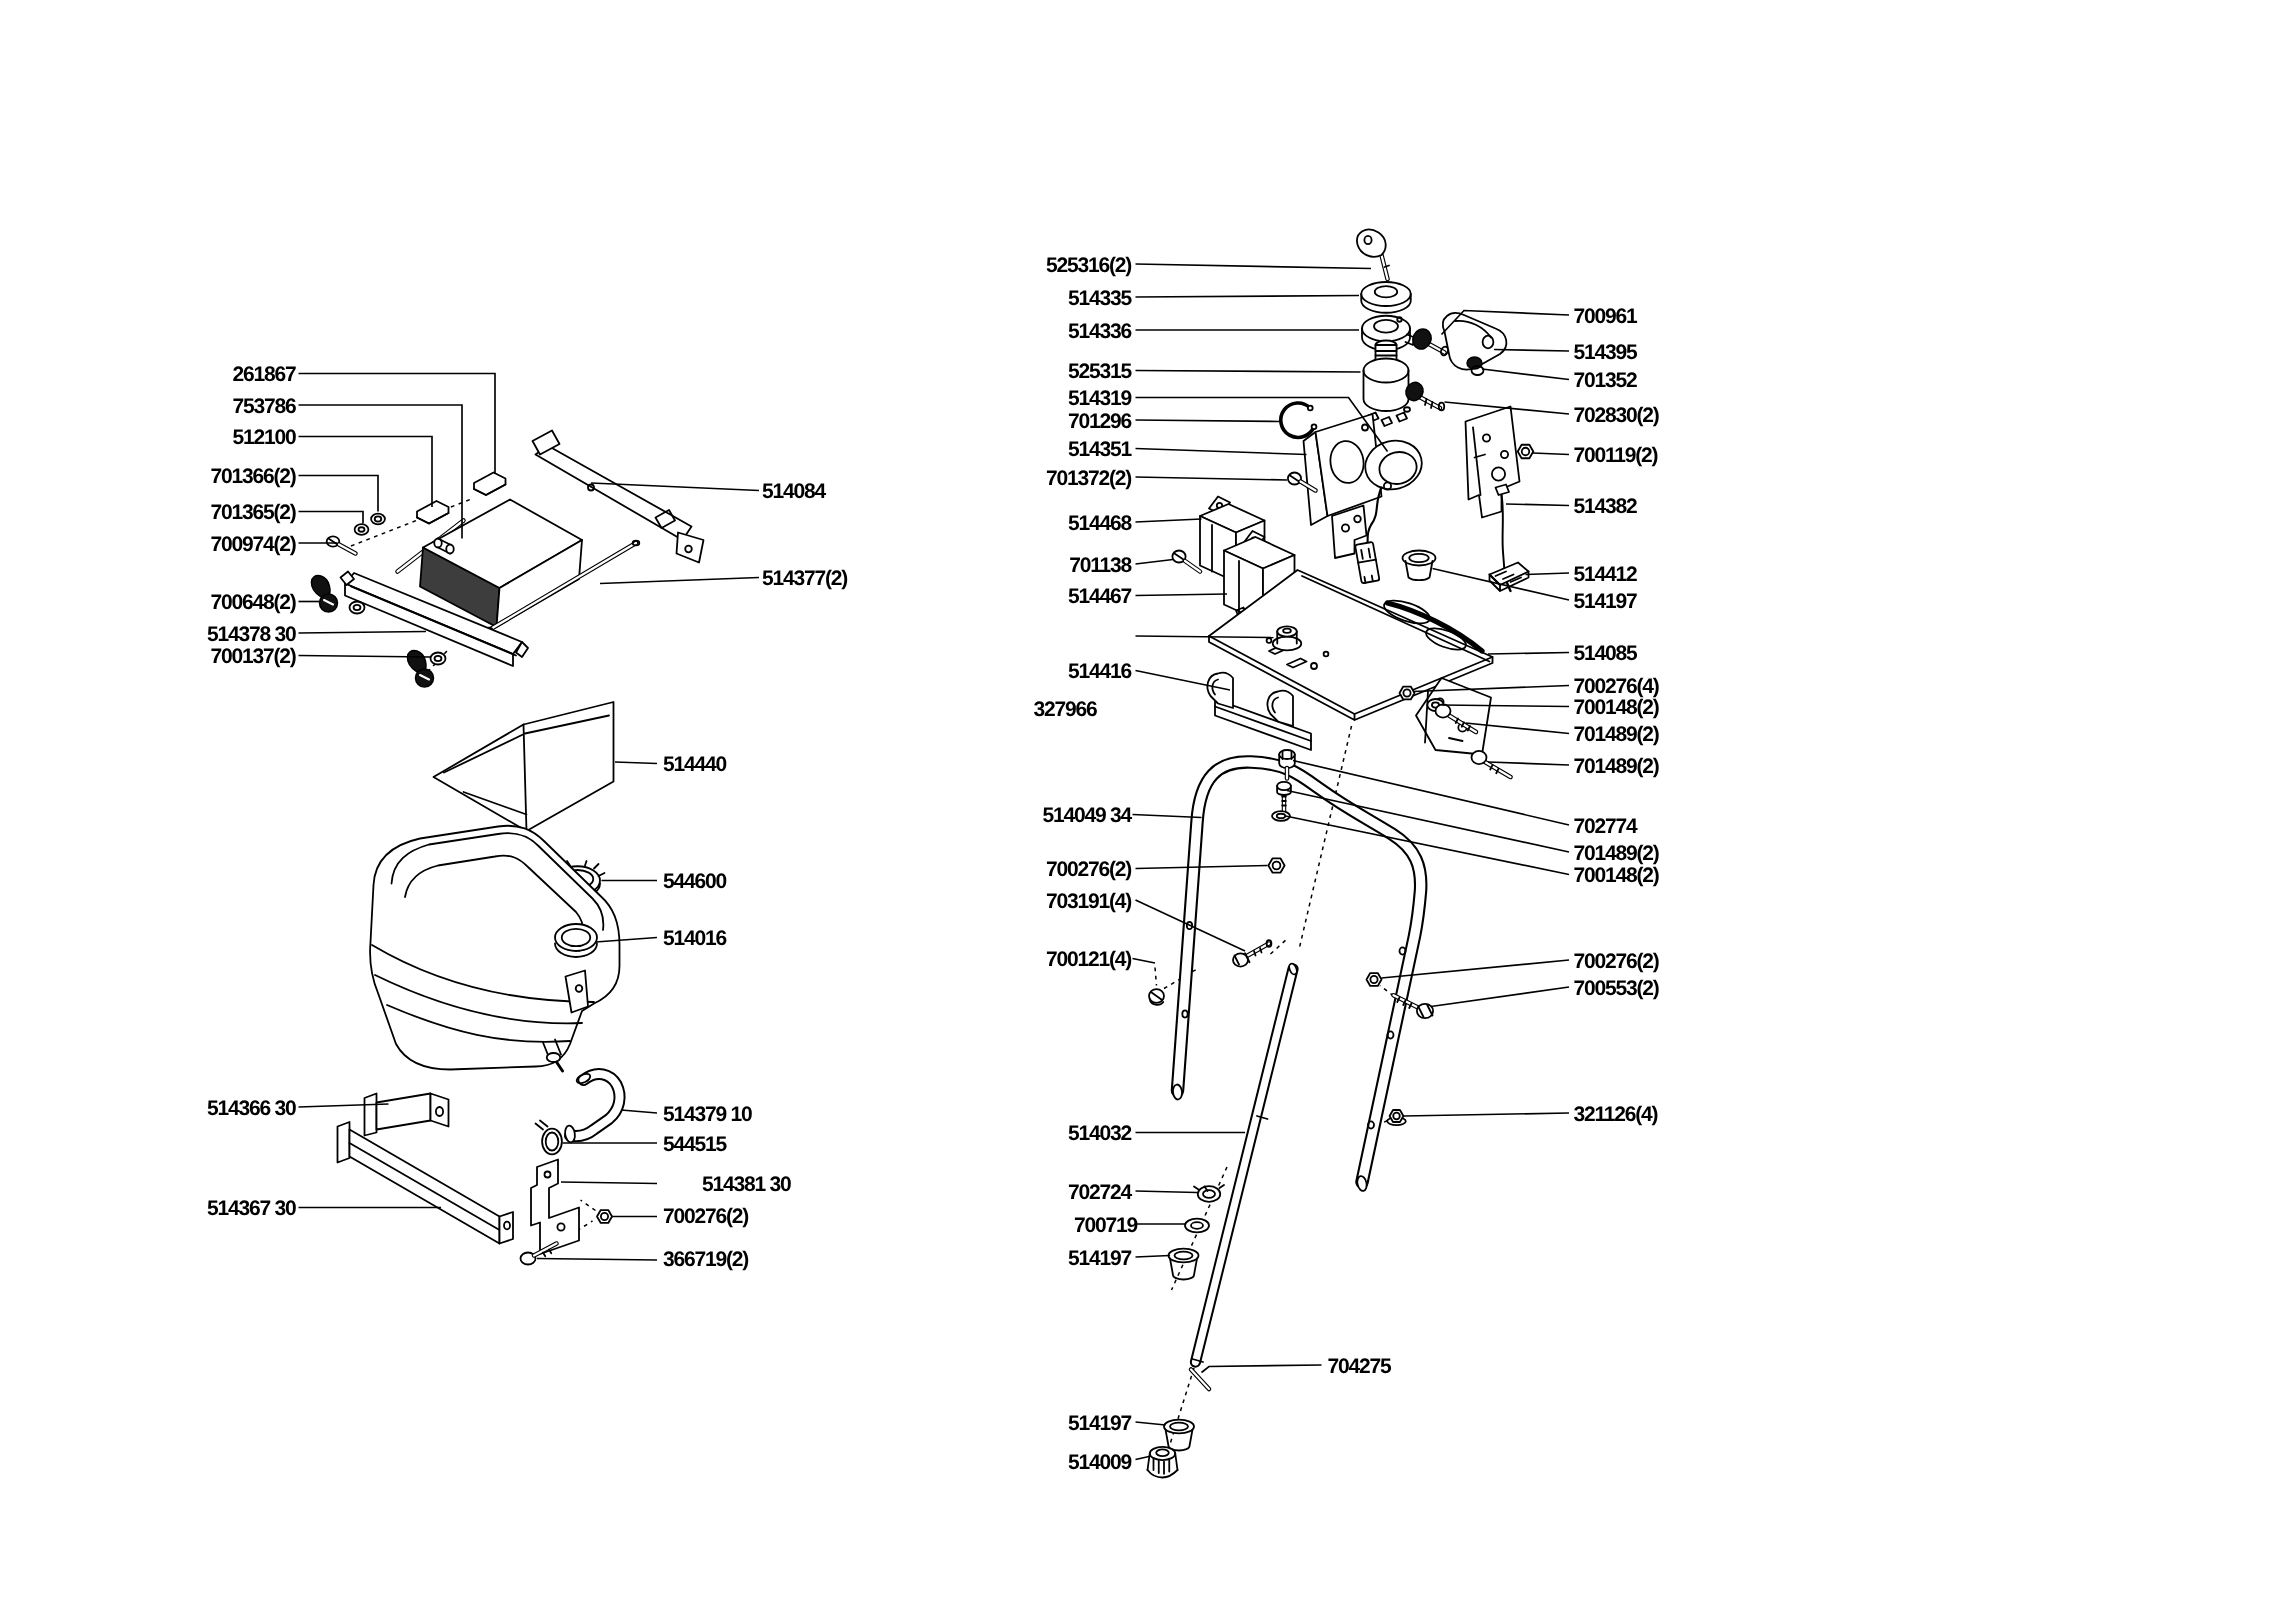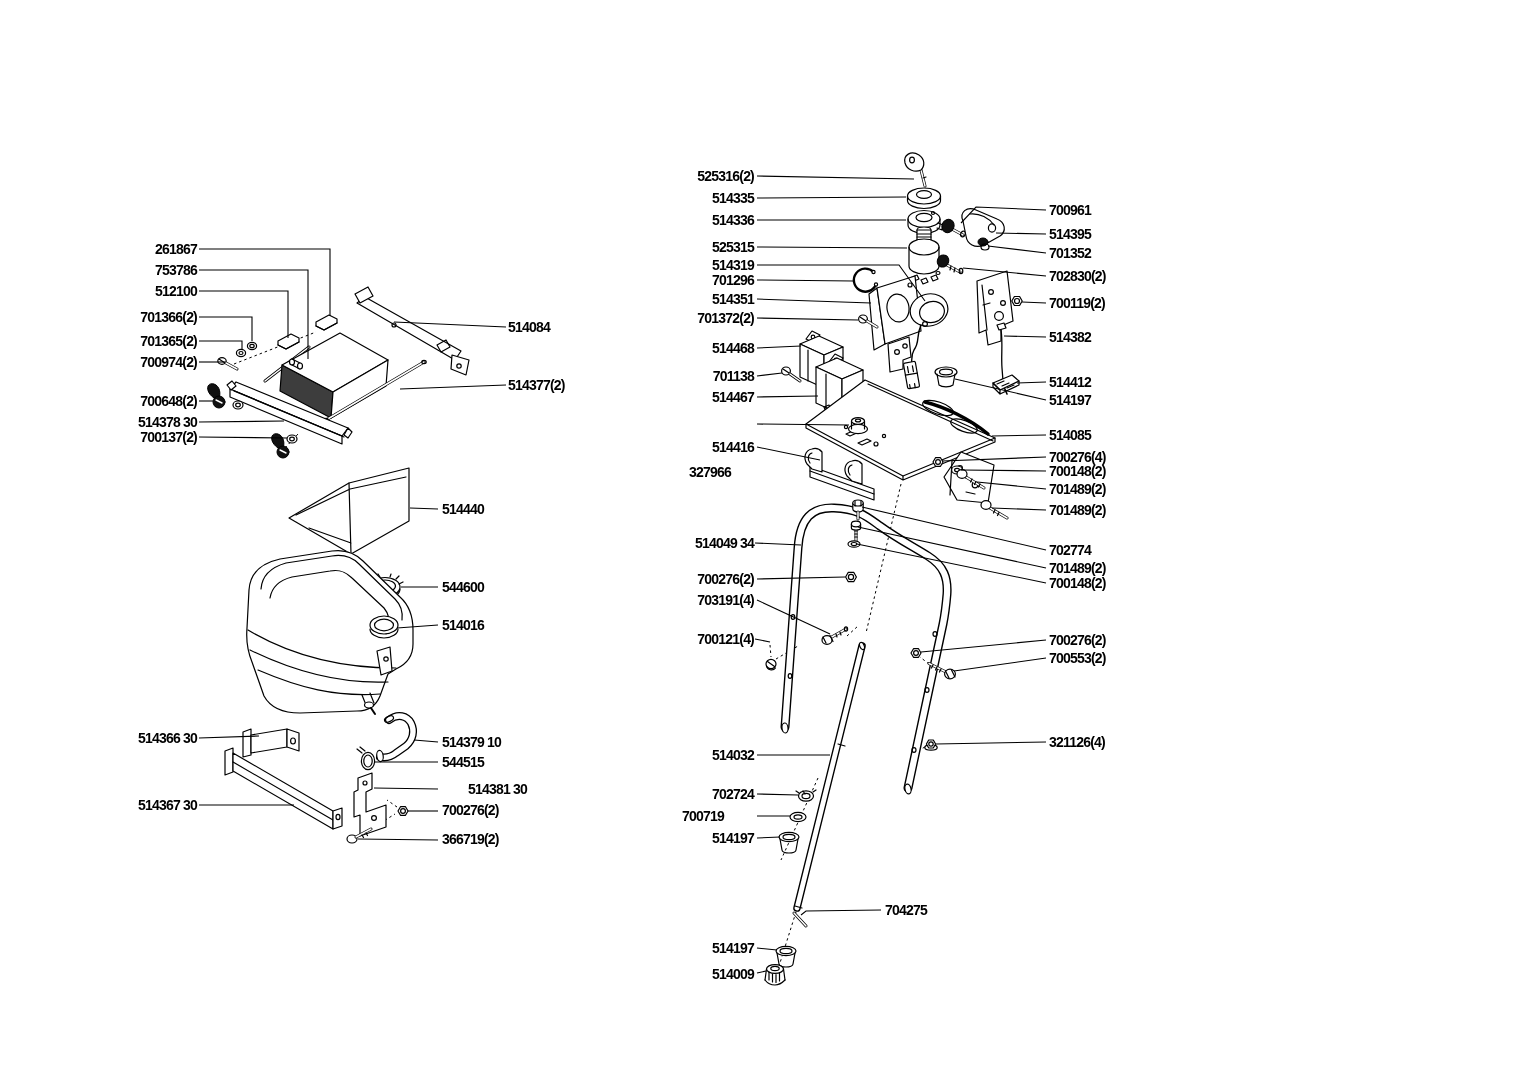--- a/index.html
+++ b/index.html
@@ -587,21 +587,21 @@
   <div class="lab" style="right:773px;top:368px;margin-left:44px;">701138</div>
   <div class="lab" style="right:773px;top:389px;">514467</div>
   <div class="lab" style="right:796px;top:416px;margin-top:48px;">327966</div>
   <div class="lab" style="right:773px;top:439px;">514416</div>
   <div class="lab" style="right:773px;top:535px;">514049 34</div>
   <div class="lab" style="right:773px;top:571px;">700276(2)</div>
   <div class="lab" style="right:773px;top:592px;">703191(4)</div>
   <div class="lab" style="right:773px;top:631px;">700121(4)</div>
   <div class="lab" style="right:773px;top:747px;">514032</div>
   <div class="lab" style="right:773px;top:786px;">702724</div>
-  <div class="lab" style="right:803px;top:808px;margin-left:24px;">700719</div>
+  <div class="lab" style="right:769px;top:808px;margin-left:24px;">700719</div>
   <div class="lab" style="right:773px;top:830px;">514197</div>
   <div class="lab" style="right:773px;top:940px;">514197</div>
   <div class="lab" style="right:773px;top:966px;">514009</div>
   <div class="lab" style="left:885px;top:902px;">704275</div>
   <div class="lab" style="left:1049px;top:202px;">700961</div>
   <div class="lab" style="left:1049px;top:226px;">514395</div>
   <div class="lab" style="left:1049px;top:245px;">701352</div>
   <div class="lab" style="left:1049px;top:268px;">702830(2)</div>
   <div class="lab" style="left:1049px;top:295px;">700119(2)</div>
   <div class="lab" style="left:1049px;top:329px;">514382</div>

